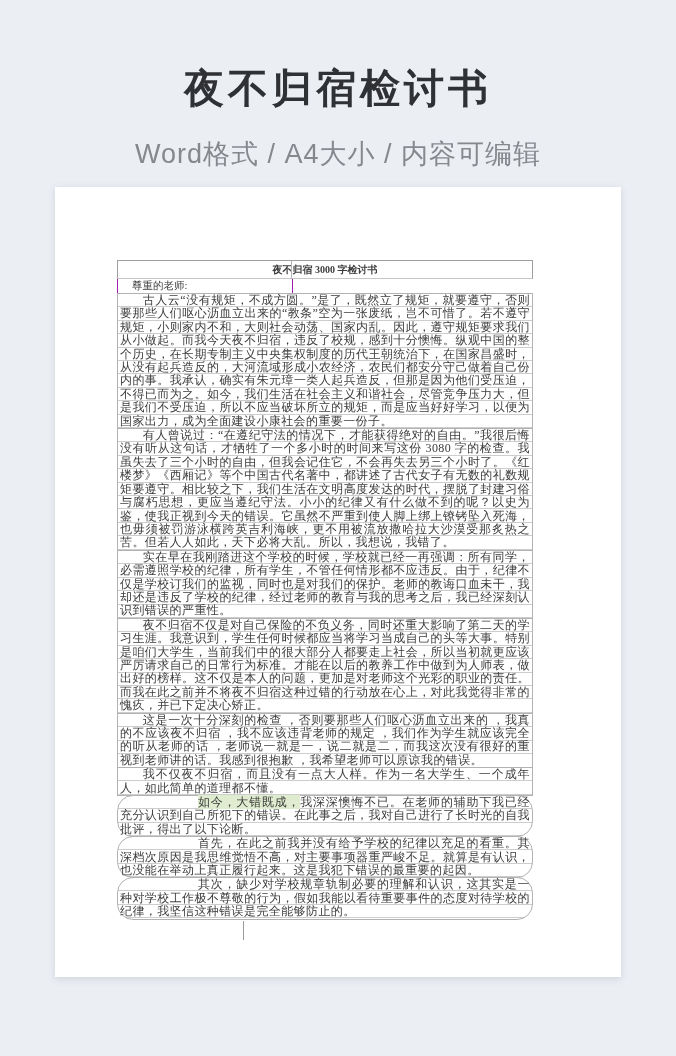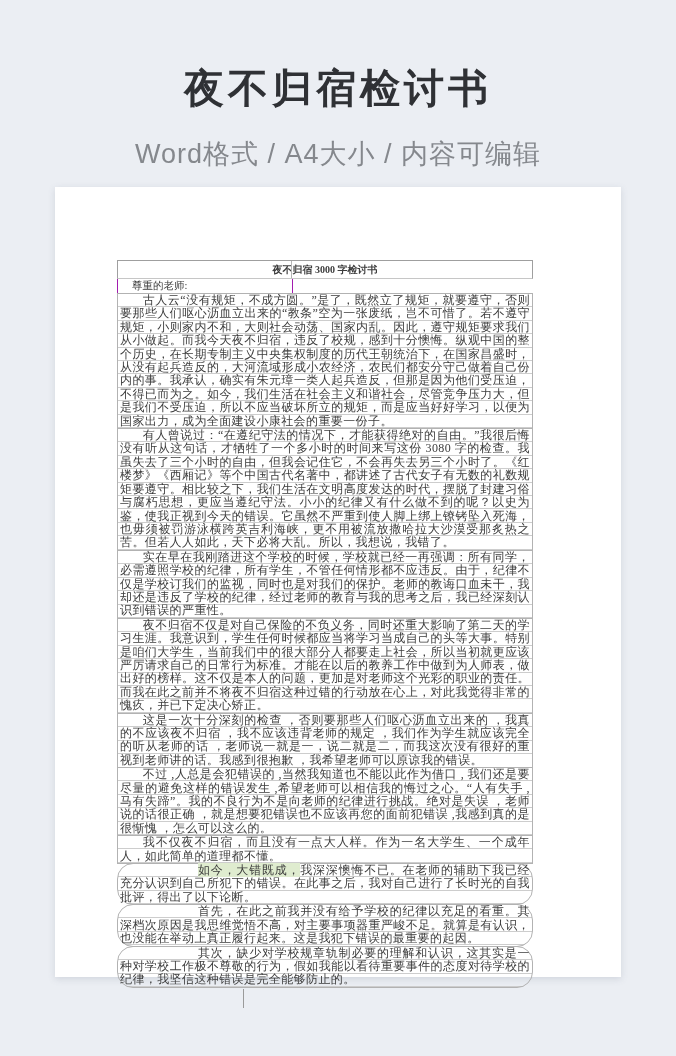--- a/index.html
+++ b/index.html
@@ -75,21 +75,20 @@
       <span class="v-tick"></span>
     </div>
     <div class="salutation">尊重的老师:</div>
 
     <div class="doc-body-wrap">
       <div class="p"><span></span><span>古人云“没有规矩，不成方圆。”是了，既然立了规矩，就要遵守，否则要那些人们呕心沥血立出来的“教条”空为一张废纸，岂不可惜了。若不遵守规矩，小则家内不和，大则社会动荡、国家内乱。因此，遵守规矩要求我们从小做起。而我今天夜不归宿，违反了校规，感到十分懊悔。纵观中国的整个历史，在长期专制主义中央集权制度的历代王朝统治下，在国家昌盛时，从没有起兵造反的，大河流域形成小农经济，农民们都安分守己做着自己份内的事。我承认，确实有朱元璋一类人起兵造反，但那是因为他们受压迫，不得已而为之。如今，我们生活在社会主义和谐社会，尽管竞争压力大，但是我们不受压迫，所以不应当破坏所立的规矩，而是应当好好学习，以便为国家出力，成为全面建设小康社会的重要一份子。</span></div>
       <div class="p"><span></span><span>有人曾说过：“在遵纪守法的情况下，才能获得绝对的自由。”我很后悔没有听从这句话，才牺牲了一个多小时的时间来写这份 3080 字的检查。我虽失去了三个小时的自由，但我会记住它，不会再失去另三个小时了。《红楼梦》《西厢记》等个中国古代名著中，都讲述了古代女子有无数的礼数规矩要遵守。相比较之下，我们生活在文明高度发达的时代，摆脱了封建习俗与腐朽思想，更应当遵纪守法。小小的纪律又有什么做不到的呢？以史为鉴，使我正视到今天的错误。它虽然不严重到使人脚上绑上镣铐坠入死海，也毋须被罚游泳横跨英吉利海峡，更不用被流放撒哈拉大沙漠受那炙热之苦。但若人人如此，天下必将大乱。所以，我想说，我错了。</span></div>
       <div class="p"><span></span><span>实在早在我刚踏进这个学校的时候，学校就已经一再强调：所有同学，必需遵照学校的纪律，所有学生，不管任何情形都不应违反。由于，纪律不仅是学校订我们的监视，同时也是对我们的保护。老师的教诲口血未干，我却还是违反了学校的纪律，经过老师的教育与我的思考之后，我已经深刻认识到错误的严重性。</span></div>
       <div class="p"><span></span><span>夜不归宿不仅是对自己保险的不负义务，同时还重大影响了第二天的学习生涯。我意识到，学生任何时候都应当将学习当成自己的头等大事。特别是咱们大学生，当前我们中的很大部分人都要走上社会，所以当初就更应该严厉请求自己的日常行为标准。才能在以后的教养工作中做到为人师表，做出好的榜样。这不仅是本人的问题，更加是对老师这个光彩的职业的责任。而我在此之前并不将夜不归宿这种过错的行动放在心上，对此我觉得非常的愧疚，并已下定决心矫正。</span></div>
       <div class="p"><span></span><span>这是一次十分深刻的检查 ，否则要那些人们呕心沥血立出来的 ，我真的不应该夜不归宿 ，我不应该违背老师的规定 ，我们作为学生就应该完全的听从老师的话 ，老师说一就是一，说二就是二，而我这次没有很好的重视到老师讲的话。我感到很抱歉 ，我希望老师可以原谅我的错误。</span></div>
-      <div class="p"><span></span><span>不过 ,人总是会犯错误的 ,当然我知道也不能以此作为借口 , 我们还是要尽量的避免这样的错误发生 ,希望老师可以相信我的悔过之心。“人有失手 ,马有失蹄”。我的不良行为不是向老师的纪律进行挑战。绝对是失误 ，老师说的话很正确 ，就是想要犯错误也不应该再您的面前犯错误 ,我感到真的是很惭愧 ，怎么可以这么的。</span></div>
       <div class="p"><span></span><span>我不仅夜不归宿，而且没有一点大人样。作为一名大学生、一个成年人，如此简单的道理都不懂。</span></div>
       <div class="p deep"><span class="hl">如今，大错既成，</span><span>我深深懊悔不已。在老师的辅助下我已经充分认识到自己所犯下的错误。在此事之后，我对自己进行了长时光的自我批评，得出了以下论断。</span></div>
       <div class="p deep"><span></span><span>首先，在此之前我并没有给予学校的纪律以充足的看重。其深档次原因是我思维觉悟不高，对主要事项器重严峻不足。就算是有认识，也没能在举动上真正履行起来。这是我犯下错误的最重要的起因。</span></div>
       <div class="p deep"><span></span><span>其次，缺少对学校规章轨制必要的理解和认识，这其实是一种对学校工作极不尊敬的行为，假如我能以看待重要事件的态度对待学校的纪律，我坚信这种错误是完全能够防止的。</span></div>
       <div class="artifact-v"></div>
     </div>
   </div>
 </div>
 
 </body></html>

